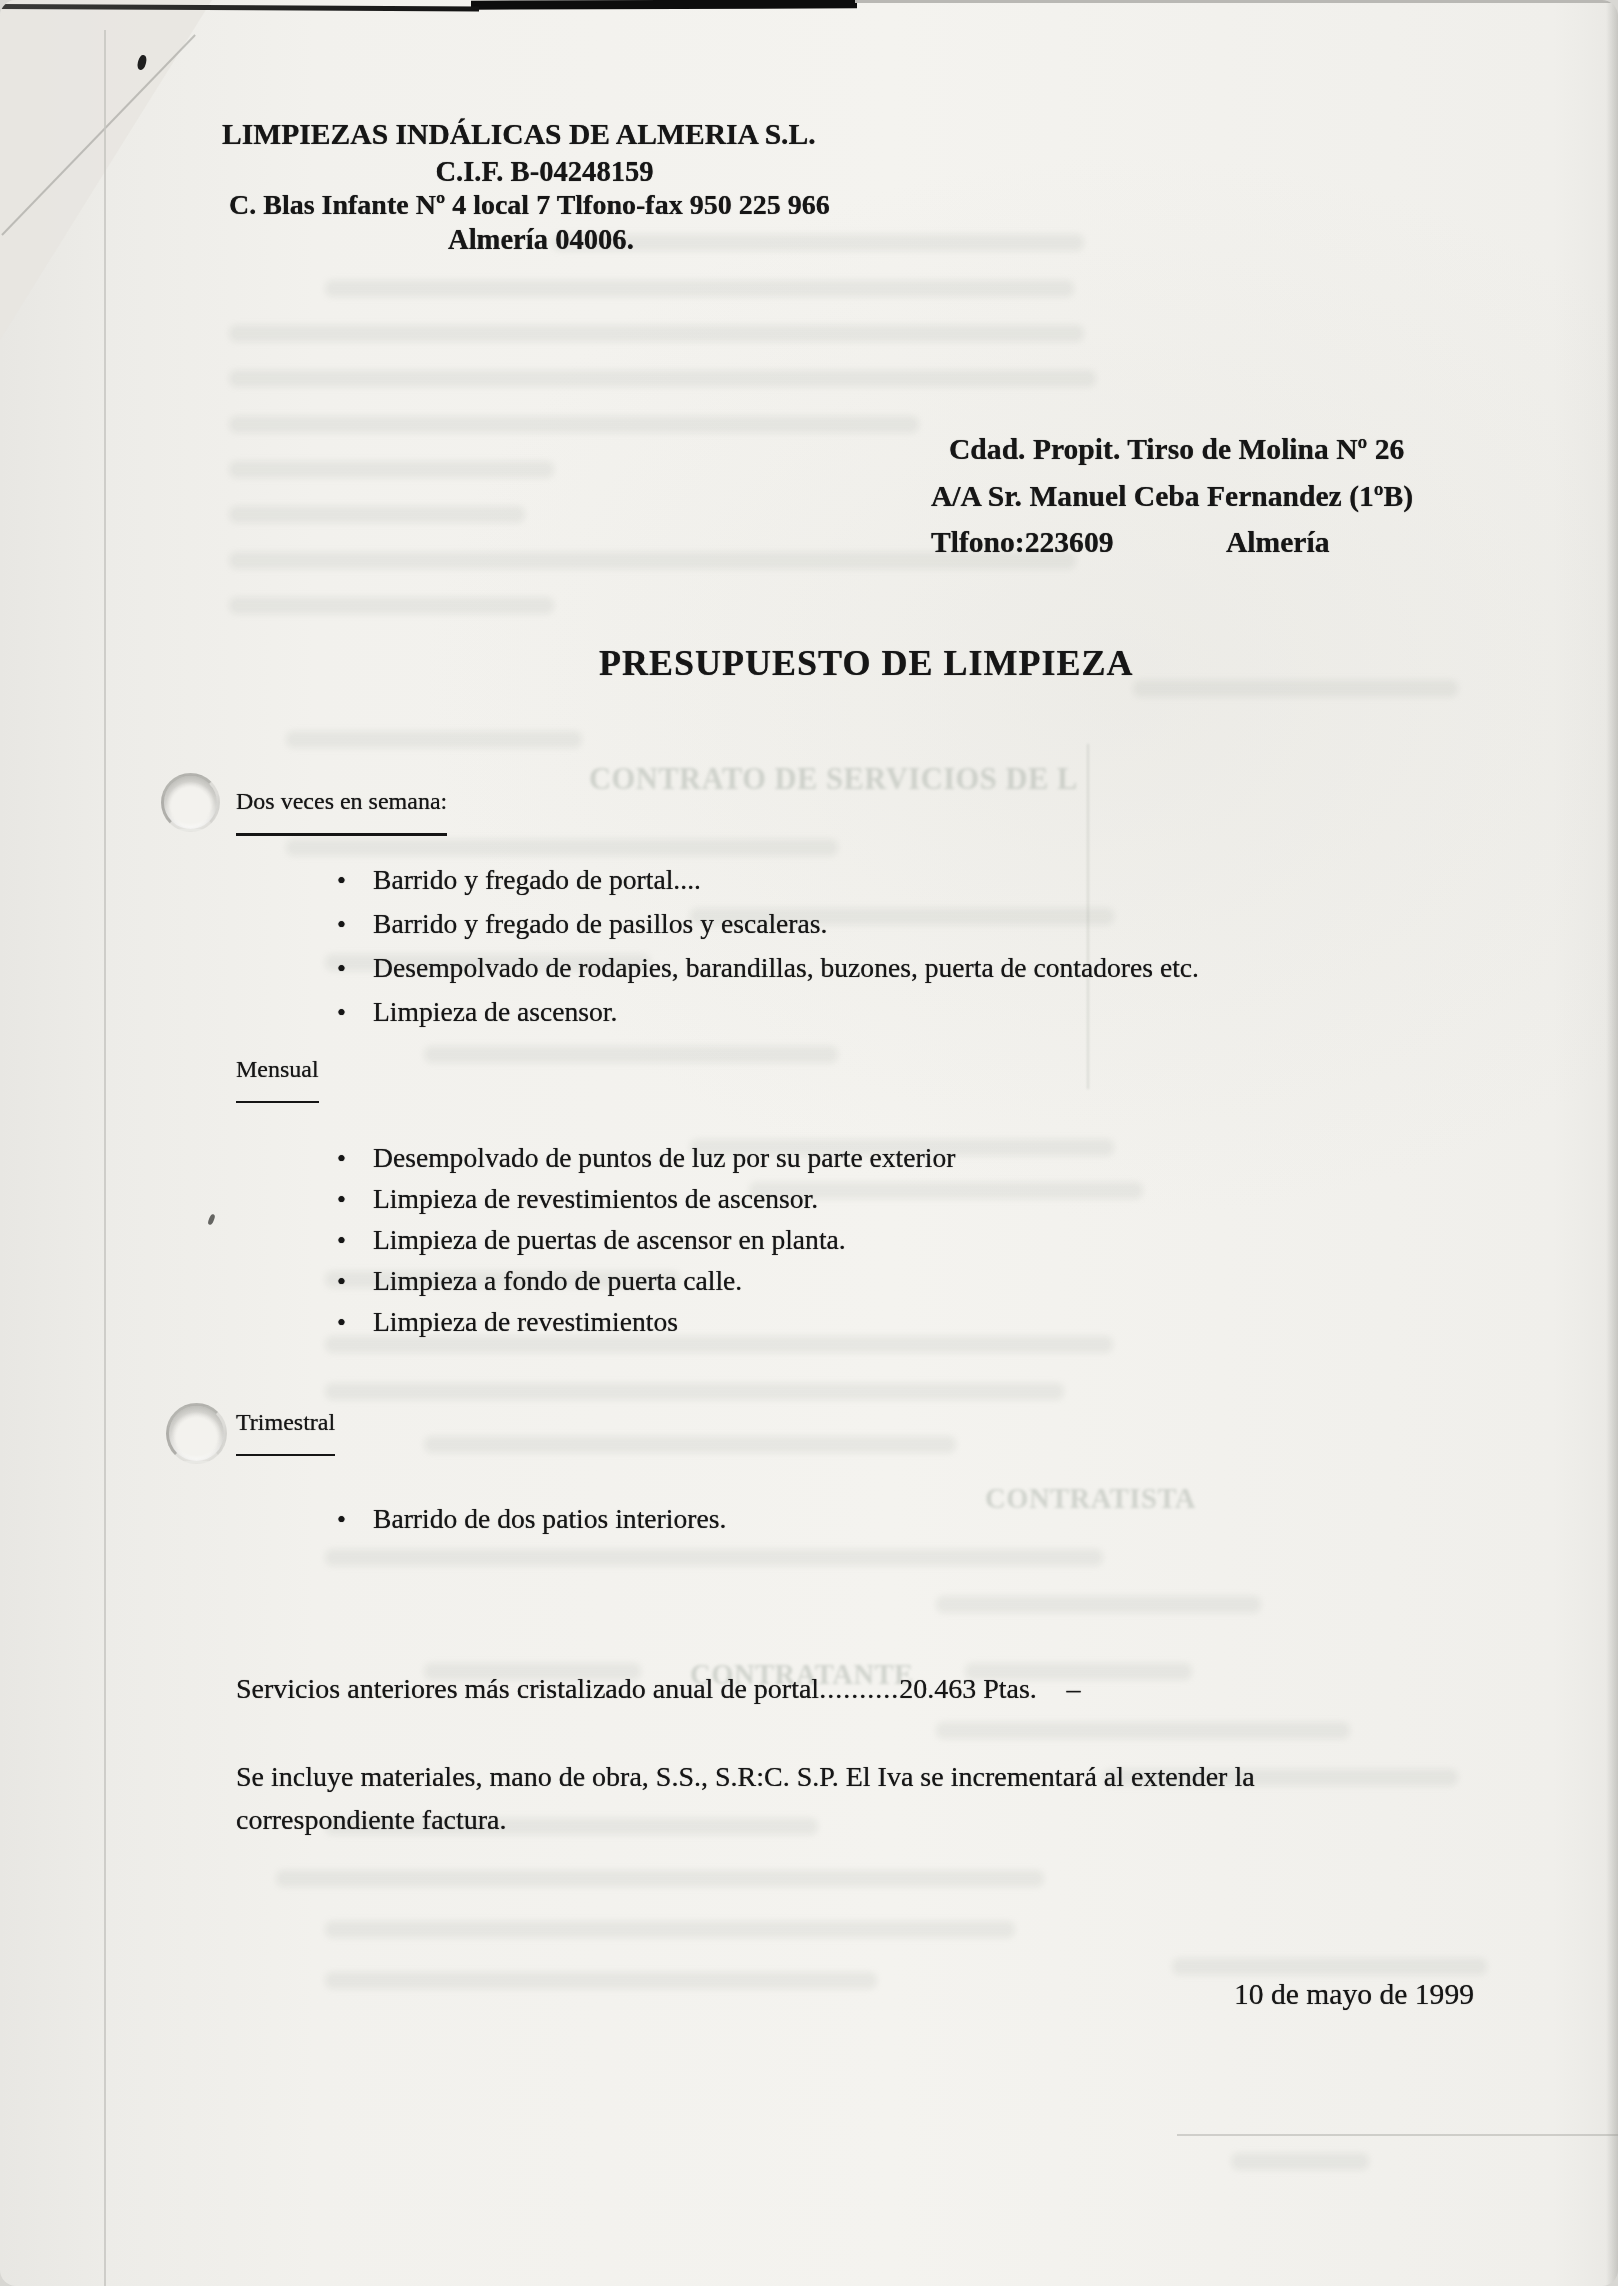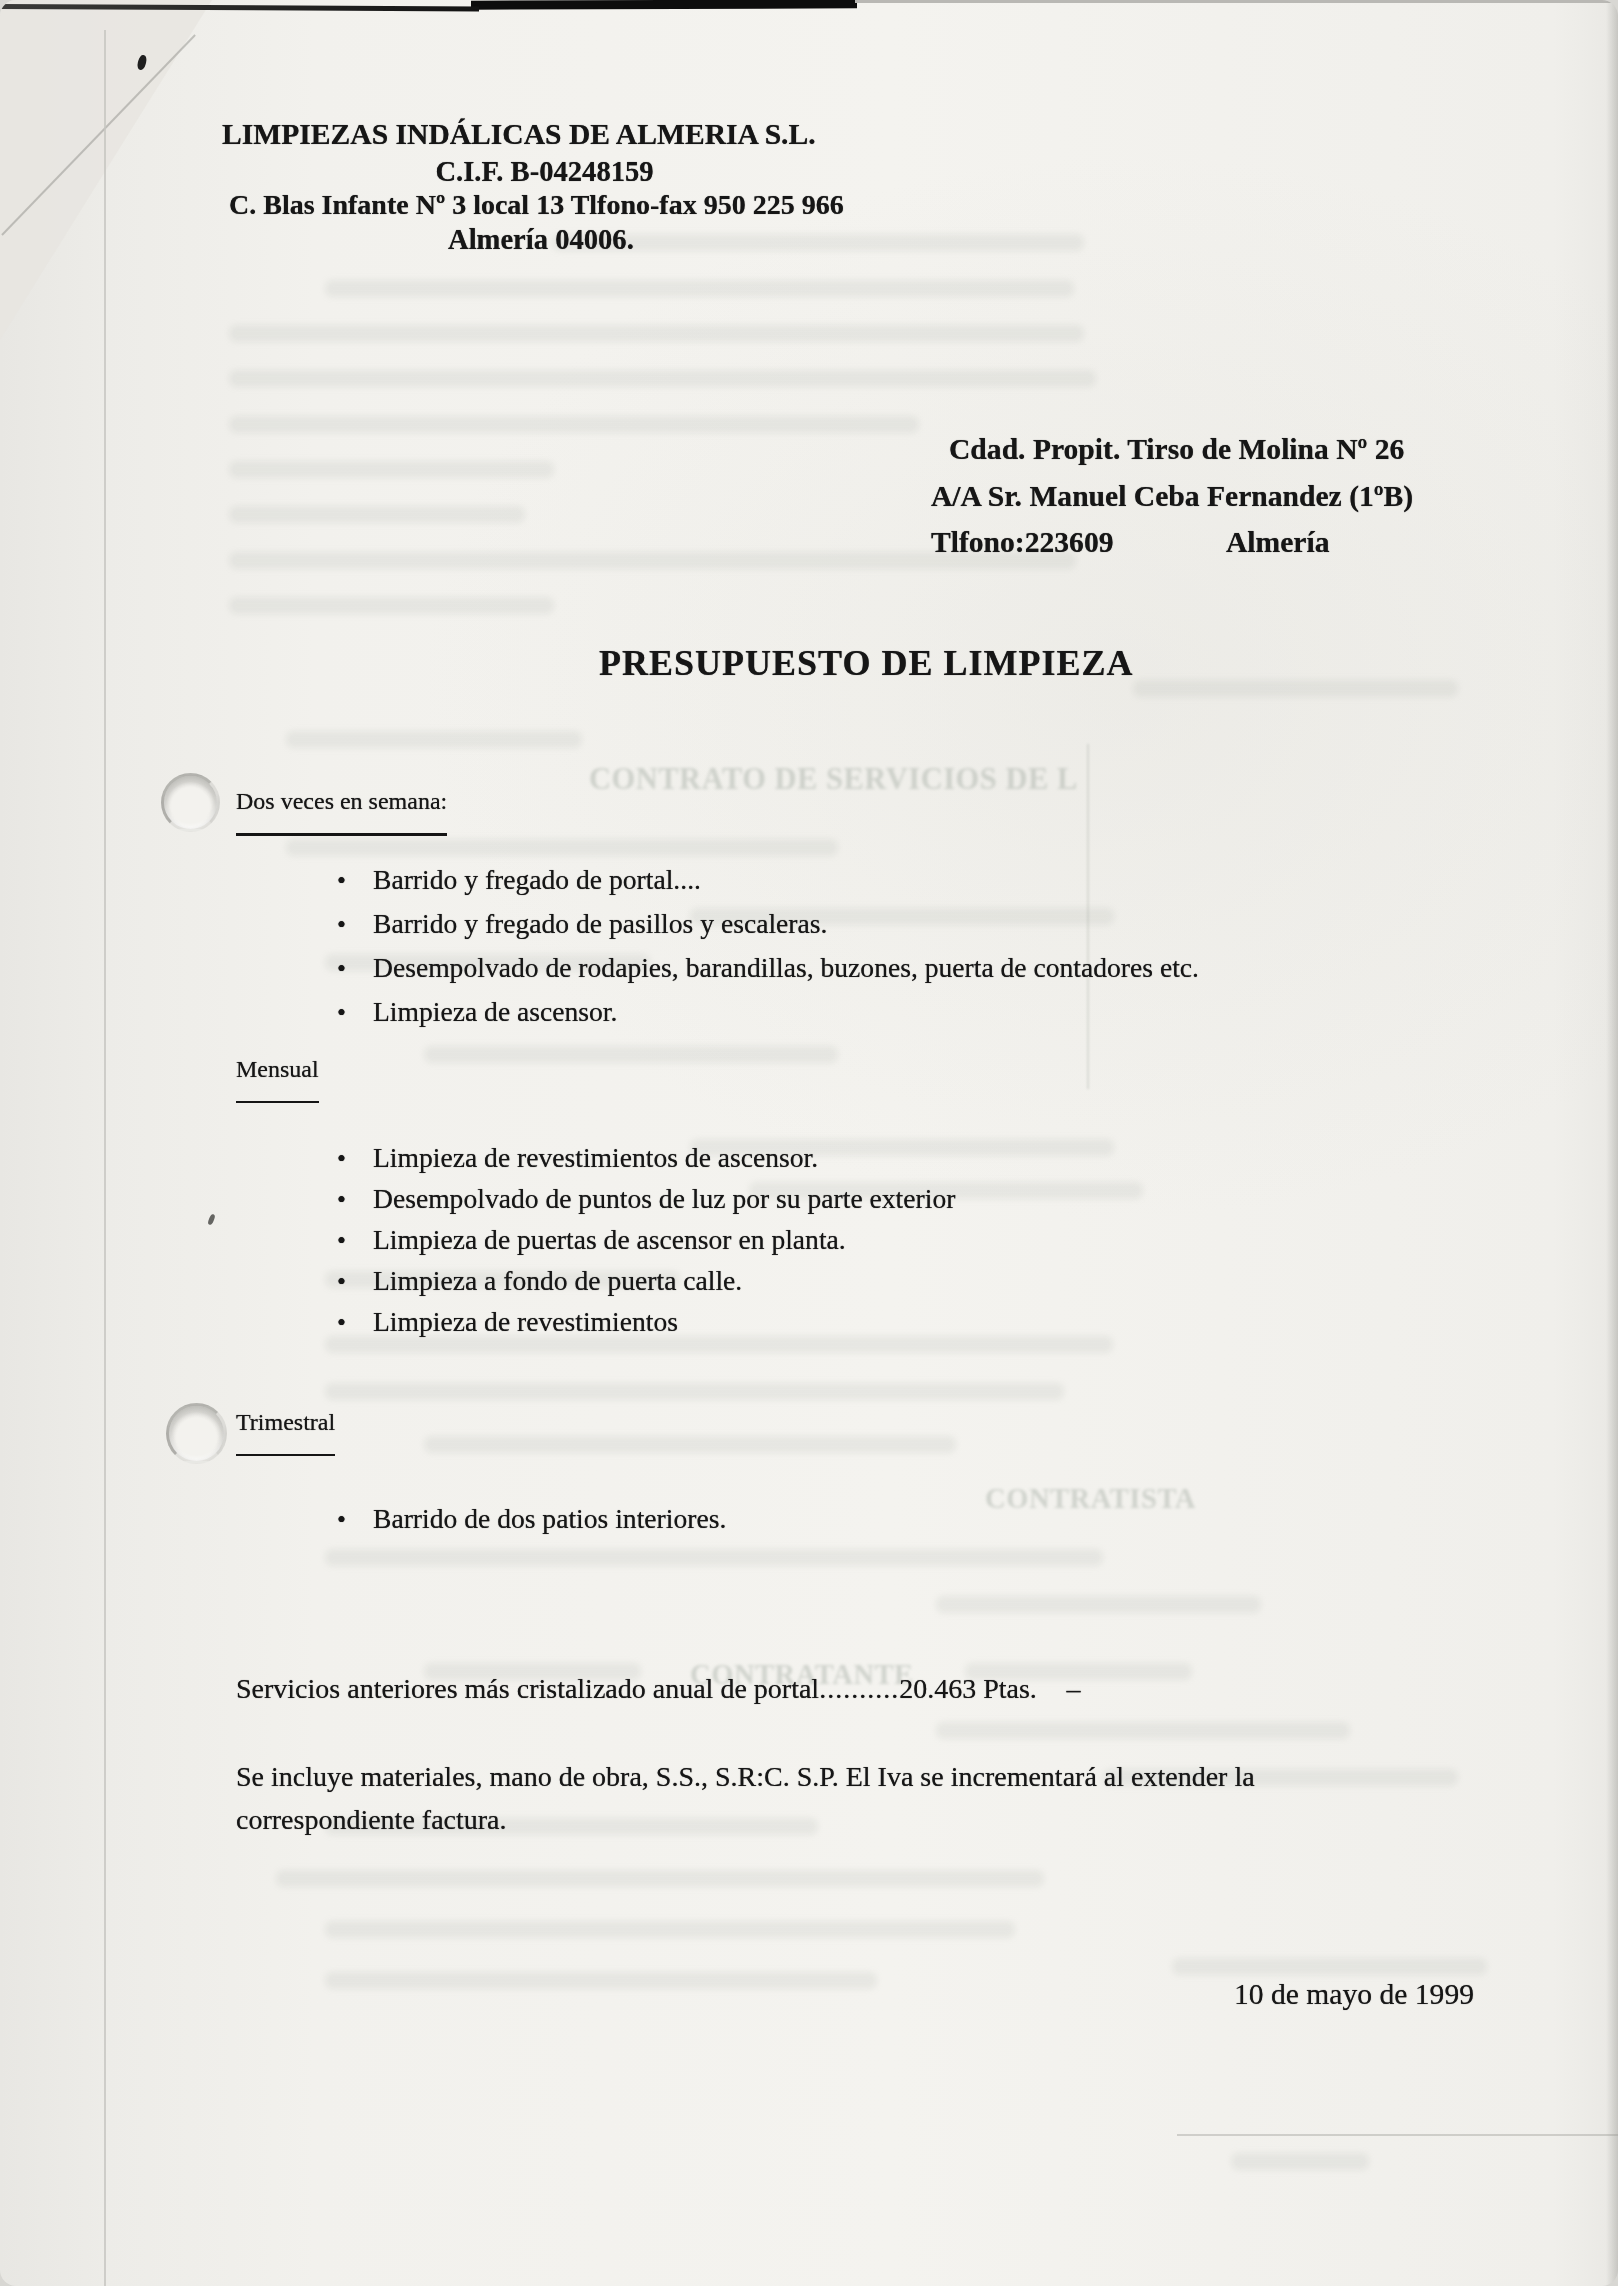--- a/index.html
+++ b/index.html
@@ -128,21 +128,21 @@
     </div>
   <div>
 
   <div class="ghost-frag" style="left: 589px; top: 762px; font-size: 30.5px;">CONTRATO DE SERVICIOS DE L</div>
       <div class="ghost-frag" style="left: 985px; top: 1483px; font-size: 28.6px;">CONTRATISTA</div>
       <div class="ghost-frag" style="left: 690px; top: 1659px; font-size: 28.6px;">CONTRATANTE</div>
     </div>
 
   <div class="txt b company-name">LIMPIEZAS INDÁLICAS DE ALMERIA S.L.</div>
   <div class="txt b company-cif">C.I.F. B-04248159</div>
-  <div class="txt b company-address">C. Blas Infante Nº 3 local 13 Tlfono-fax 950 225 966</div>
+  <div class="txt b company-address">C. Blas Infante Nº 4 local 7 Tlfono-fax 950 225 966</div>
   <div class="txt b company-city">Almería 04006.</div>
 
   <div class="txt b recipient-1">Cdad. Propit. Tirso de Molina Nº 26</div>
   <div class="txt b recipient-2">A/A Sr. Manuel Ceba Fernandez (1ºB)</div>
   <div class="txt b recipient-3">
     <span>Tlfono:223609</span>
     <span class="city-span">Almería</span>
   </div>
 
   <div class="txt b doc-title">PRESUPUESTO DE LIMPIEZA</div>
@@ -164,24 +164,24 @@
           <span class="dot">•</span><span>Limpieza de ascensor.</span>
         </div>
       </div>
   </div>
 
   <div class="section section-2">
     <div class="section-heading">Mensual</div>
     <div class="bullet-list">
 
     <div class="bullet-row">
+          <span class="dot">•</span><span>Desempolvado de puntos de luz por su parte exterior</span>
+        </div>
+        <div class="bullet-row">
           <span class="dot">•</span><span>Limpieza de revestimientos de ascensor.</span>
-        </div>
-        <div class="bullet-row">
-          <span class="dot">•</span><span>Desempolvado de puntos de luz por su parte exterior</span>
         </div>
         <div class="bullet-row">
           <span class="dot">•</span><span>Limpieza de puertas de ascensor en planta.</span>
         </div>
         <div class="bullet-row">
           <span class="dot">•</span><span>Limpieza a fondo de puerta calle.</span>
         </div>
         <div class="bullet-row">
           <span class="dot">•</span><span>Limpieza de revestimientos</span>
         </div>

